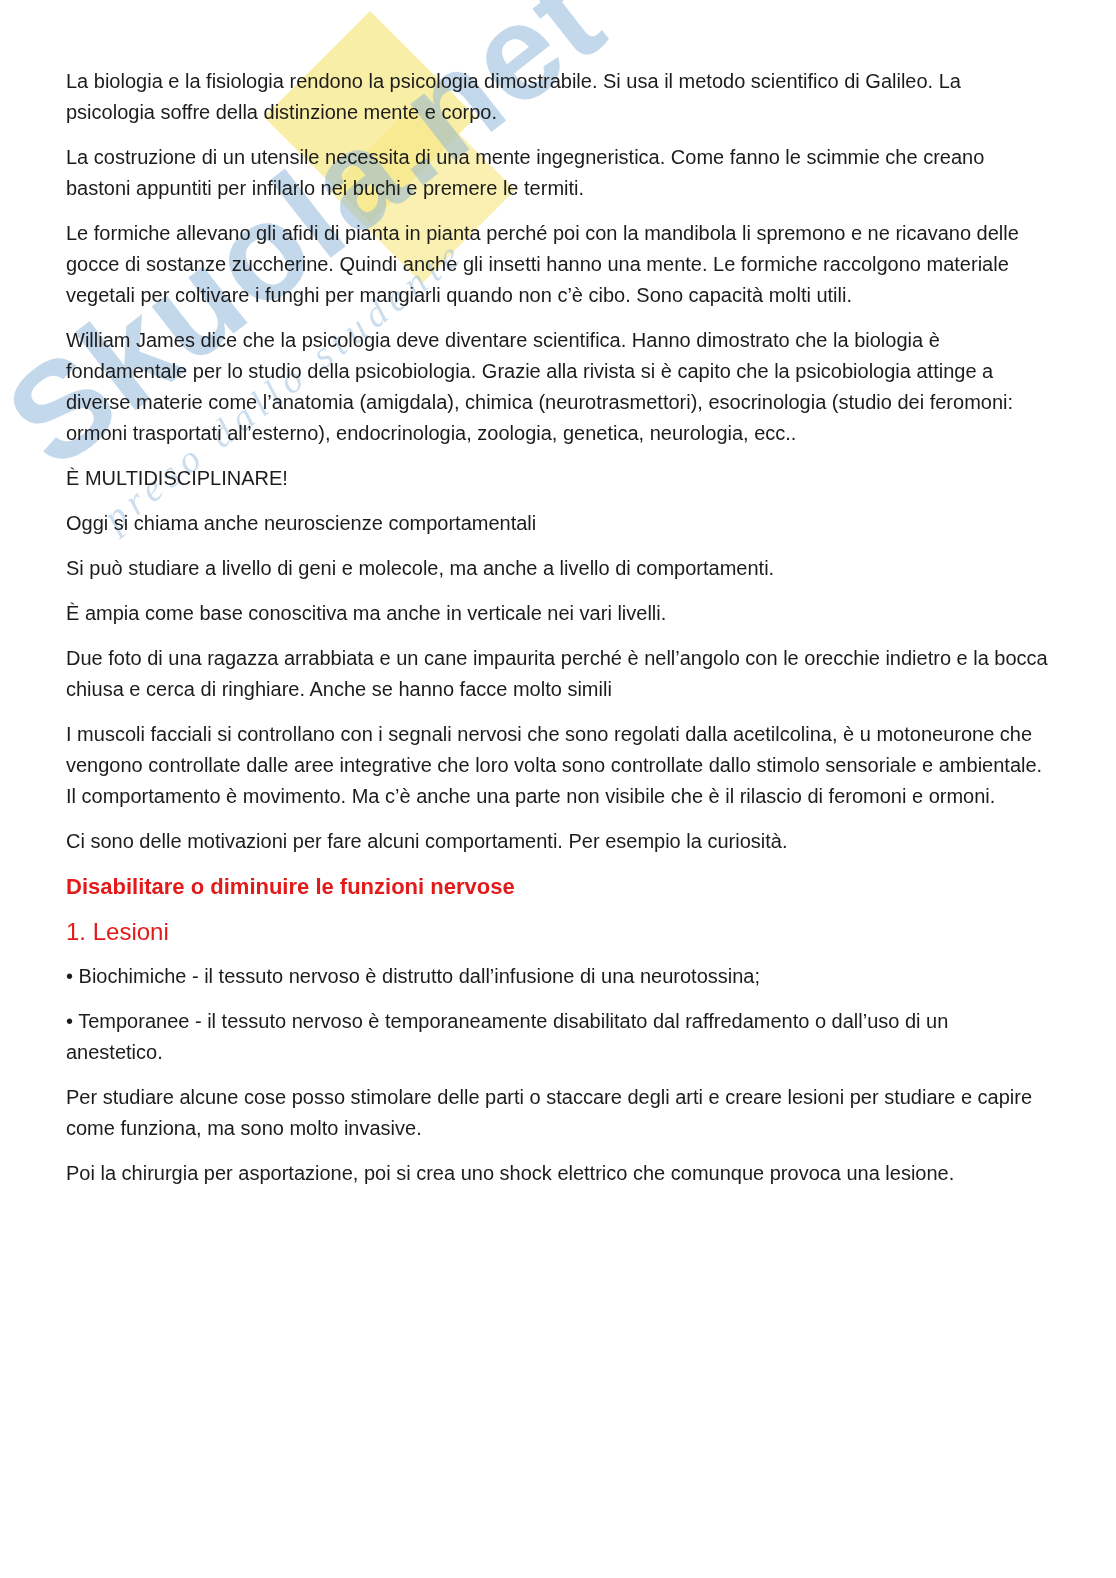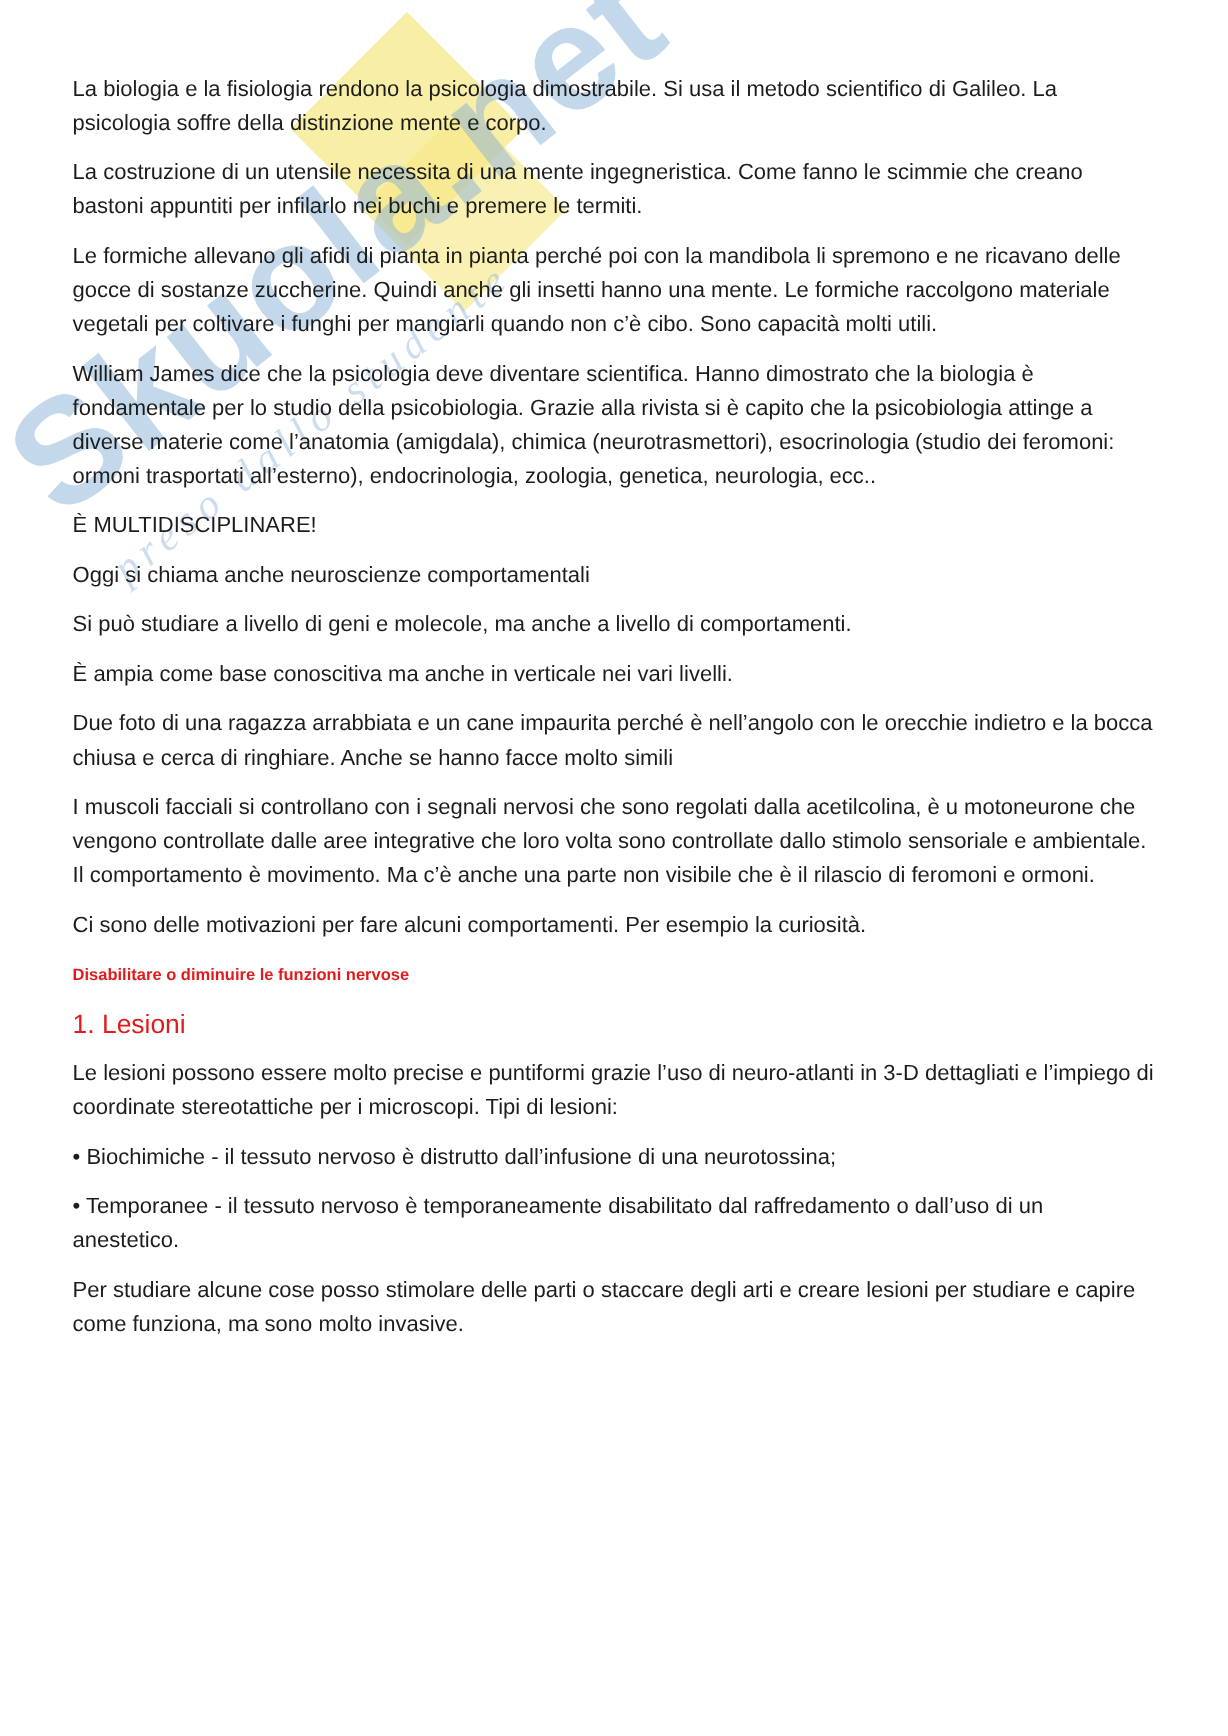--- a/index.html
+++ b/index.html
@@ -63,21 +63,21 @@
     width: 984px;
     color: var(--text-color, #1c1c1c);
     font-size: 20px;
     line-height: 31px;
   }
   .content p { margin: 0 0 14px 0; }
   .para { font-weight: normal; }
   .h-red {
     color: var(--heading-color, #e31a1a);
     font-weight: bold;
-    font-size: 15px;
+    font-size: 22px;
   }
   .h-red-light {
     color: var(--heading-color, #e31a1a);
     font-weight: normal;
     font-size: 24px;
   }
 </style>
 </head>
 <body>
 
@@ -97,19 +97,19 @@
       <p class="para">William James dice che la psicologia deve diventare scientifica. Hanno dimostrato che la biologia è fondamentale per lo studio della psicobiologia. Grazie alla rivista si è capito che la psicobiologia attinge a diverse materie come l’anatomia (amigdala), chimica (neurotrasmettori), esocrinologia (studio dei feromoni: ormoni trasportati all’esterno), endocrinologia, zoologia, genetica, neurologia, ecc..</p>
       <p class="para">È MULTIDISCIPLINARE!</p>
       <p class="para">Oggi si chiama anche neuroscienze comportamentali</p>
       <p class="para">Si può studiare a livello di geni e molecole, ma anche a livello di comportamenti.</p>
       <p class="para">È ampia come base conoscitiva ma anche in verticale nei vari livelli.</p>
       <p class="para">Due foto di una ragazza arrabbiata e un cane impaurita perché è nell’angolo con le orecchie indietro e la bocca chiusa e cerca di ringhiare. Anche se hanno facce molto simili</p>
       <p class="para">I muscoli facciali si controllano con i segnali nervosi che sono regolati dalla acetilcolina, è u motoneurone che vengono controllate dalle aree integrative che loro volta sono controllate dallo stimolo sensoriale e ambientale. Il comportamento è movimento. Ma c’è anche una parte non visibile che è il rilascio di feromoni e ormoni.</p>
       <p class="para">Ci sono delle motivazioni per fare alcuni comportamenti. Per esempio la curiosità.</p>
       <p class="h-red">Disabilitare o diminuire le funzioni nervose</p>
       <p class="h-red-light">1. Lesioni</p>
-      <p class="para">Le lesioni possono essere molto precise e puntiformi grazie l’uso di neuro-atlanti in 3-D dettagliati e l’impiego di coordinate stereotattiche per i microscopi. Tipi di lesioni:</p>
       <p class="para bullet">• Biochimiche - il tessuto nervoso è distrutto dall’infusione di una neurotossina;</p>
       <p class="para bullet">• Temporanee - il tessuto nervoso è temporaneamente disabilitato dal raffredamento o dall’uso di un anestetico.</p>
       <p class="para">Per studiare alcune cose posso stimolare delle parti o staccare degli arti e creare lesioni per studiare e capire come funziona, ma sono molto invasive.</p>
+      <p class="para">Poi la chirurgia per asportazione, poi si crea uno shock elettrico che comunque provoca una lesione.</p>
     </main>
 
 </div>
 
 </body></html>

